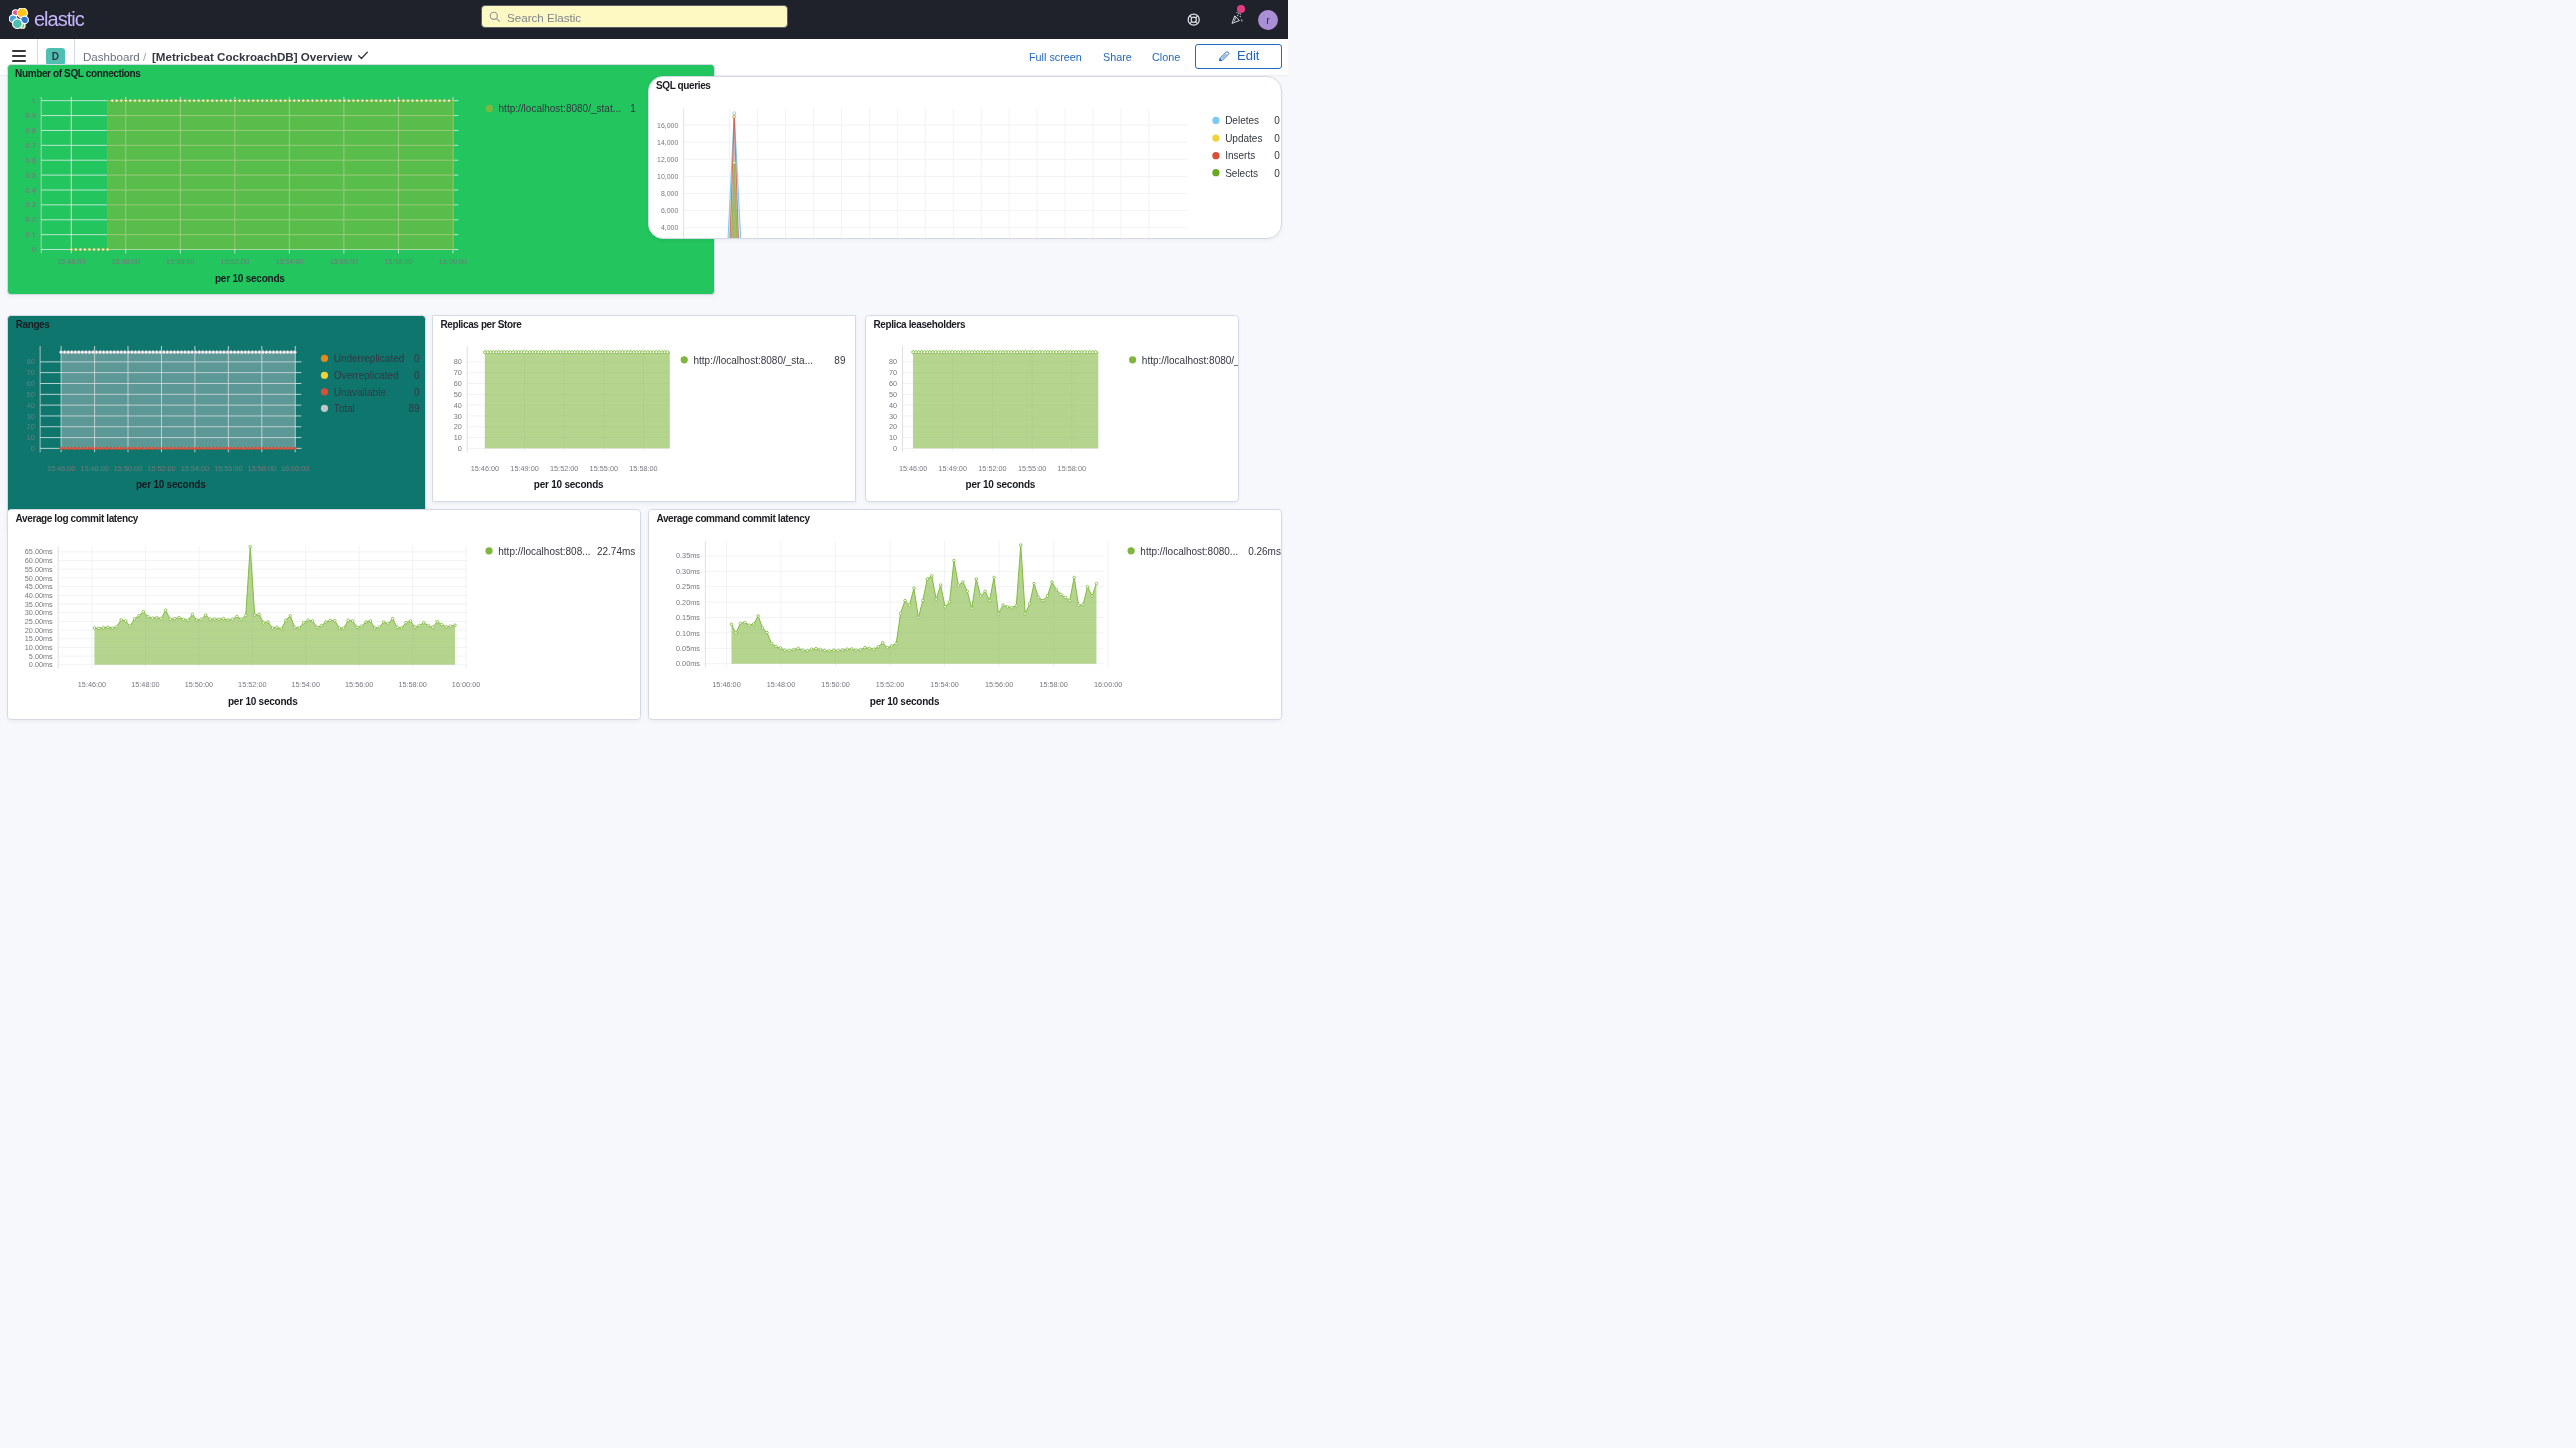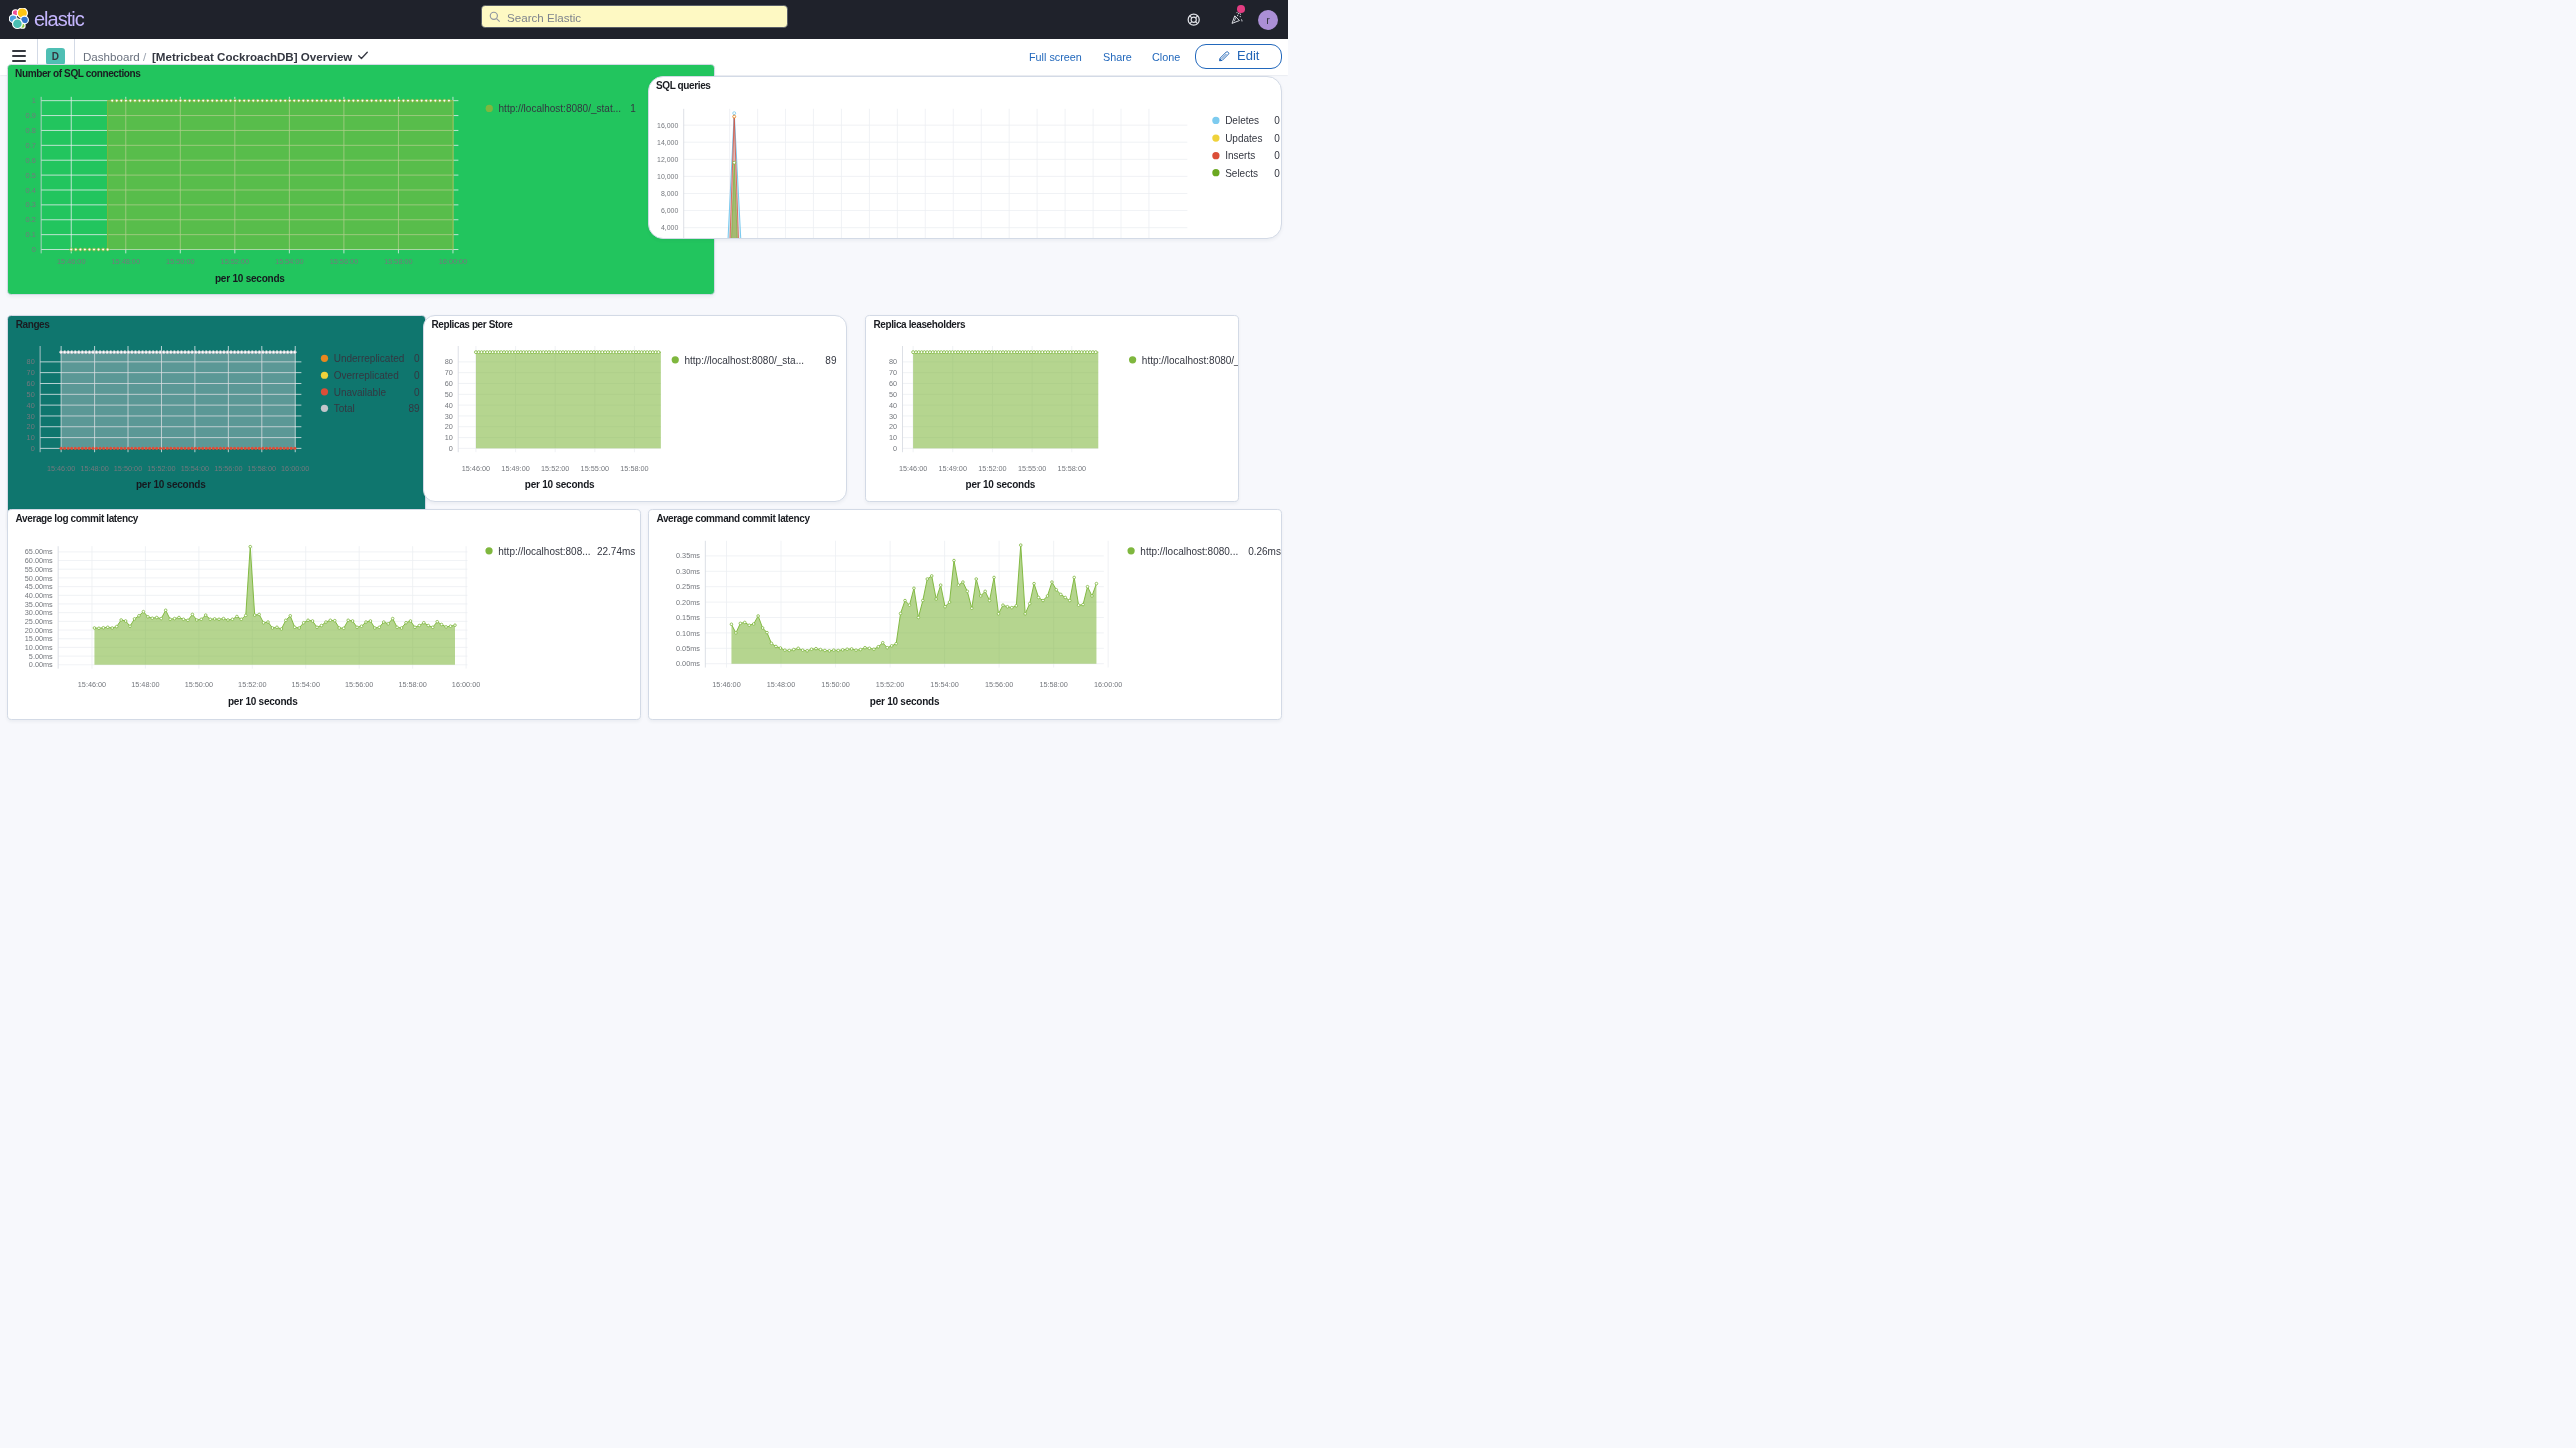--- a/index.html
+++ b/index.html
@@ -63,21 +63,21 @@
       <div style="position:absolute;left:46px;top:9.3px;width:18.5px;height:17px;border-radius:3.1px;background:#4FBFB4;text-align:center;line-height:17px;font-size:10px;font-weight:700;color:#343741">D</div>
       <div style="position:absolute;left:83px;top:11.2px;font-size:11.6px;color:#69707D">Dashboard</div>
       <div style="position:absolute;left:143px;top:11.2px;font-size:11.6px;color:#9BA3B0">/</div>
       <div style="position:absolute;left:152px;top:10.8px;font-size:11.6px;font-weight:600;color:#343741">[Metricbeat CockroachDB] Overview</div>
       <svg width="14" height="14" viewBox="0 0 18 18" style="position:absolute;left:356px;top:9.3px">
         <path d="M3.5,10 L7,13.5 L14.5,5.5" fill="none" stroke="#343741" stroke-width="1.7" stroke-linecap="round" stroke-linejoin="round"></path>
       </svg>
       <div style="position:absolute;left:1029px;top:12.3px;font-size:10.8px;color:#2268BC">Full screen</div>
       <div style="position:absolute;left:1103px;top:12.3px;font-size:10.8px;color:#2268BC">Share</div>
       <div style="position:absolute;left:1152px;top:12.3px;font-size:10.8px;color:#2268BC">Clone</div>
-      <div style="position:absolute;left:1195px;top:4.6px;width:87px;height:25px;border:0.8px solid #2268BC;border-radius:11px;background:#fff">
+      <div style="position:absolute;left:1195px;top:4.6px;width:87px;height:25px;border:0.8px solid #2268BC;border-radius:3px;background:#fff">
         <svg width="12.3" height="12.3" viewBox="0 0 16 16" style="position:absolute;left:22.4px;top:5.4px">
           <path d="M2,14 L2.6,10.8 L10.8,2.6 a1.4,1.4 0 0 1 2,0 l0.8,0.8 a1.4,1.4 0 0 1 0,2 L5.4,13.6 Z" fill="none" stroke="#2265B6" stroke-width="1.3" stroke-linejoin="round"></path>
           <path d="M2,14 L2.6,10.8 L5.4,13.6 Z" fill="#2265B6"></path>
           <path d="M4.6,11.6 L11,5.2" stroke="#2265B6" stroke-width="1.1"></path>
         </svg>
         <div style="position:absolute;left:41px;top:3.1px;font-size:13px;color:#2265B6">Edit</div>
       </div>
     </div>
     <div style="position:absolute;left:7px;top:64px;width:708px;height:231px;background:#22c55e;border:0.8px solid #D3DAE6;border-radius:4.6px;box-shadow:0 1.5px 3.1px rgba(50,60,90,0.06);box-sizing:border-box;overflow:hidden"><svg width="634" height="231" viewBox="0 0 822 299" font-family="Liberation Sans, sans-serif">
         <text x="9.2" y="15.5" font-size="13" text-anchor="start" font-weight="700" fill="#1A1C21" letter-spacing="-0.5">Number of SQL connections</text>
@@ -592,21 +592,21 @@
         <circle cx="410.5" cy="77.0" r="4.7" fill="#EFD23B"></circle>
         <text x="422.5" y="82.0" font-size="13" text-anchor="start" font-weight="400" fill="#343741">Overreplicated</text>
         <text x="534.0" y="82.0" font-size="13" text-anchor="end" font-weight="400" fill="#343741">0</text>
         <circle cx="410.5" cy="98.5" r="4.7" fill="#DB4E38"></circle>
         <text x="422.5" y="103.5" font-size="13" text-anchor="start" font-weight="400" fill="#343741">Unavailable</text>
         <text x="534.0" y="103.5" font-size="13" text-anchor="end" font-weight="400" fill="#343741">0</text>
         <circle cx="410.5" cy="120.0" r="4.7" fill="#C2C5CB"></circle>
         <text x="422.5" y="125.0" font-size="13" text-anchor="start" font-weight="400" fill="#343741">Total</text>
         <text x="534.0" y="125.0" font-size="13" text-anchor="end" font-weight="400" fill="#343741">89</text>
       </svg></div>
-    <div style="position:absolute;left:423px;top:315px;width:424px;height:187px;background:#fff;border:0.8px solid #D3DAE6;border-radius:12px;box-shadow:0 1.5px 3.1px rgba(50,60,90,0.06);box-sizing:border-box;overflow:hidden"><svg width="424" height="187" viewBox="0 0 550 243" font-family="Liberation Sans, sans-serif">
+    <div style="position:absolute;left:432px;top:315px;width:424px;height:187px;background:#fff;border:0.8px solid #D3DAE6;border-radius:1px;box-shadow:0 1.5px 3.1px rgba(50,60,90,0.06);box-sizing:border-box;overflow:hidden"><svg width="424" height="187" viewBox="0 0 550 243" font-family="Liberation Sans, sans-serif">
         <text x="9.2" y="15.4" font-size="13" text-anchor="start" font-weight="700" fill="#1A1C21" letter-spacing="-0.5">Replicas per Store</text>
         <line x1="44.0" y1="172.0" x2="307.3" y2="172.0" stroke="#ECEEF2" stroke-width="1"></line>
         <text x="37.0" y="175.4" font-size="9.5" text-anchor="end" font-weight="400" fill="#75787E">0</text>
         <line x1="44.0" y1="158.0" x2="307.3" y2="158.0" stroke="#ECEEF2" stroke-width="1"></line>
         <text x="37.0" y="161.4" font-size="9.5" text-anchor="end" font-weight="400" fill="#75787E">10</text>
         <line x1="44.0" y1="143.9" x2="307.3" y2="143.9" stroke="#ECEEF2" stroke-width="1"></line>
         <text x="37.0" y="147.3" font-size="9.5" text-anchor="end" font-weight="400" fill="#75787E">20</text>
         <line x1="44.0" y1="129.9" x2="307.3" y2="129.9" stroke="#ECEEF2" stroke-width="1"></line>
         <text x="37.0" y="133.2" font-size="9.5" text-anchor="end" font-weight="400" fill="#75787E">30</text>
         <line x1="44.0" y1="115.8" x2="307.3" y2="115.8" stroke="#ECEEF2" stroke-width="1"></line>

